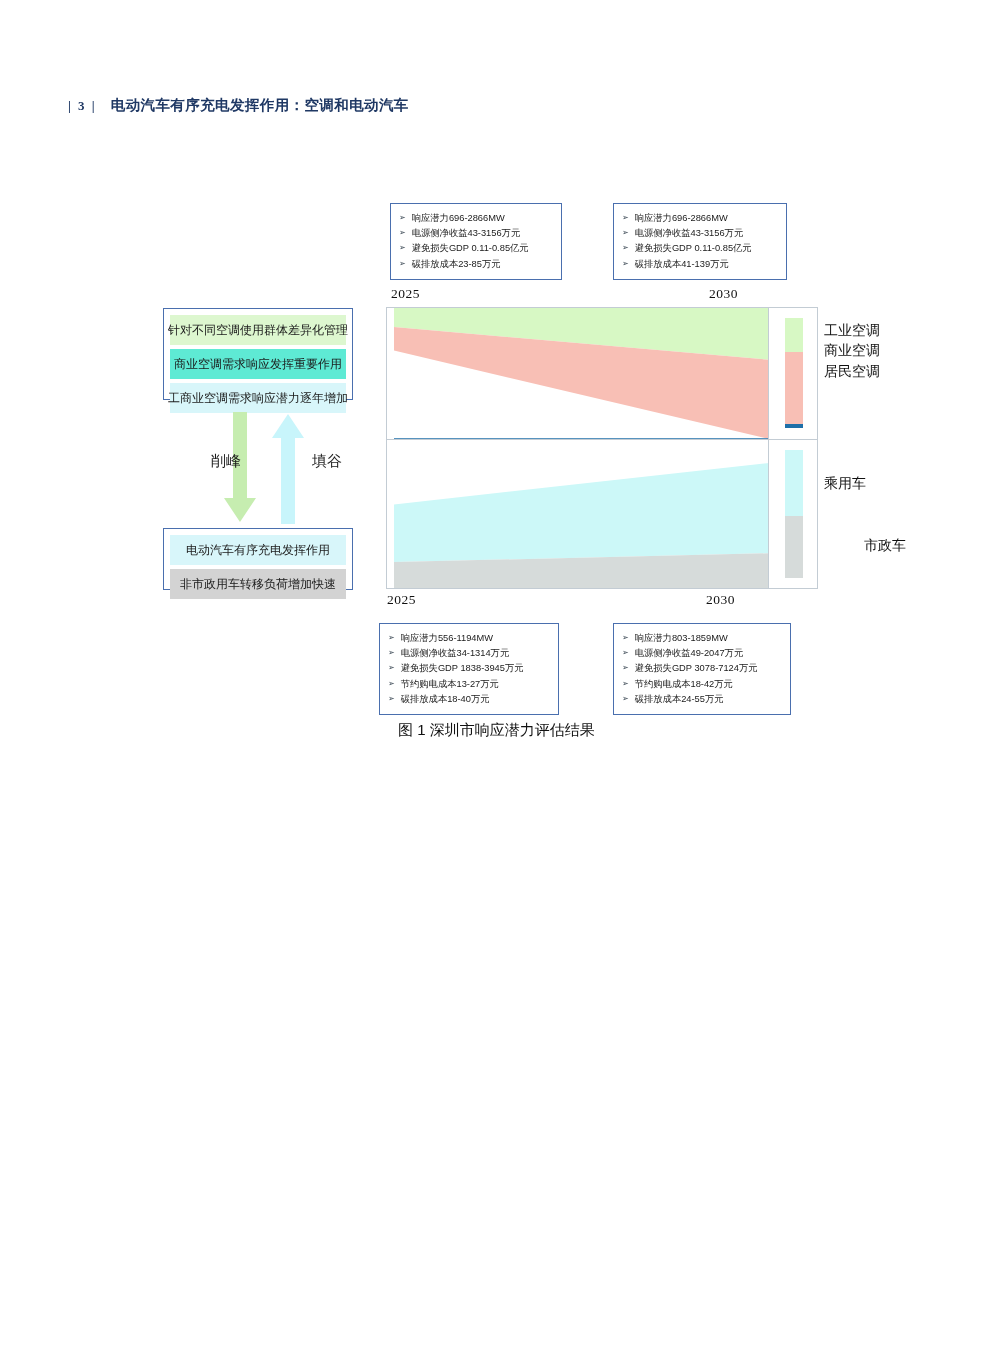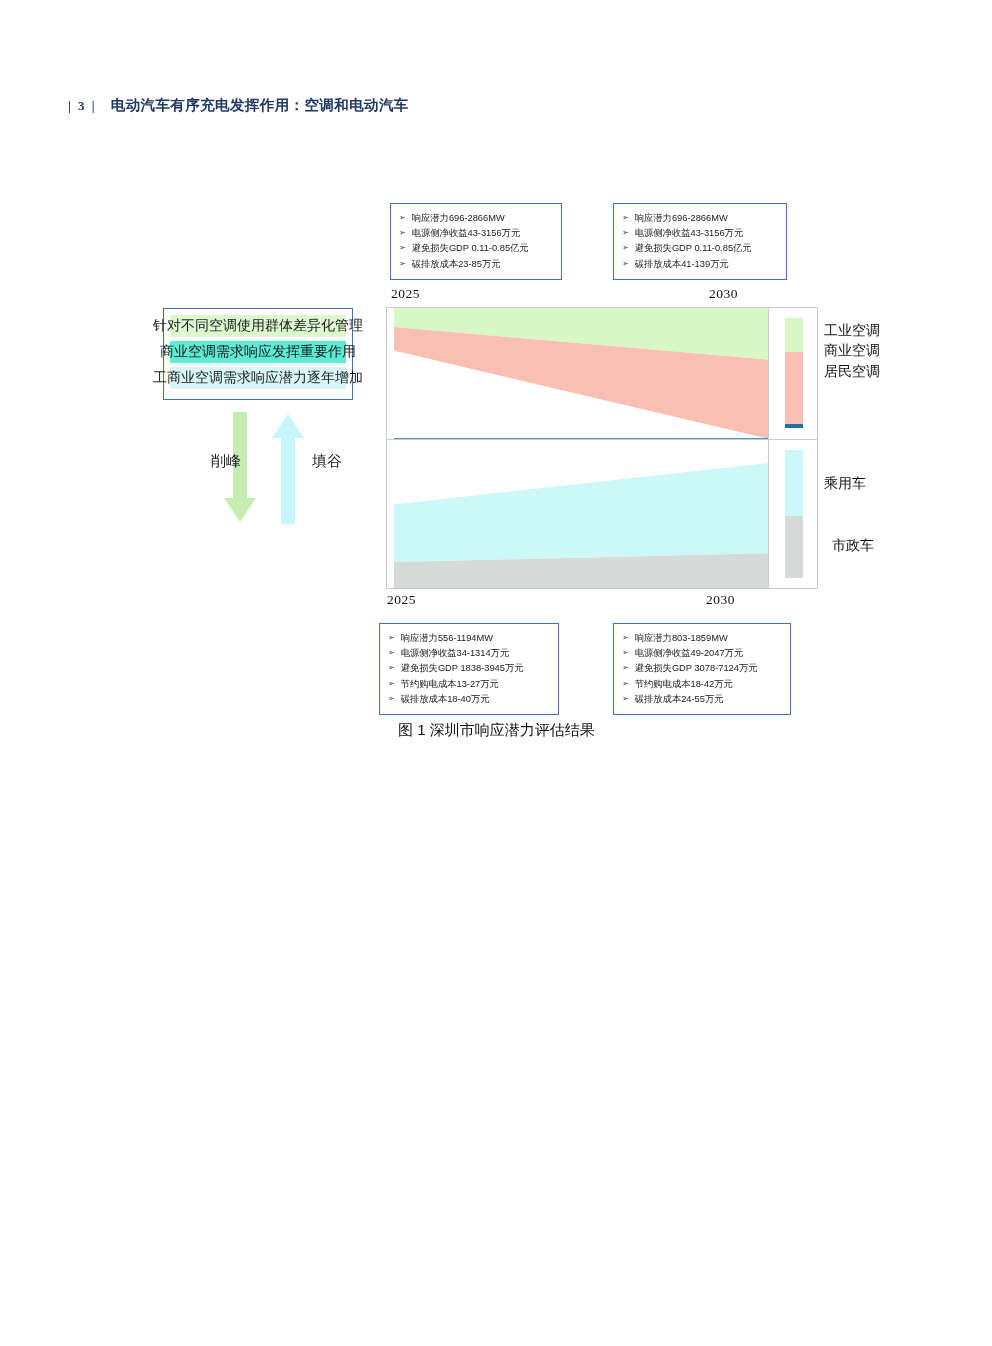--- a/index.html
+++ b/index.html
@@ -143,39 +143,39 @@
   .legend-label {
     position: absolute;
     font-size: 14px;
     color: #111111;
     white-space: nowrap;
   }
   #legend-industrial  { left: 824px; top: 322px; }
   #legend-commercial  { left: 824px; top: 342px; }
   #legend-residential { left: 824px; top: 363px; }
   #legend-passenger   { left: 824px; top: 475px; }
-  #legend-municipal   { left: 832px; top: 537px; }
+  #legend-municipal   { left: 864px; top: 537px; }
 
   
   .flowbox {
     position: absolute;
     box-sizing: border-box;
     border: 1px solid #4a6fae;
     background: #ffffff;
     padding: 6px;
   }
   #flow-ac { left: 163px; top: 308px; width: 190px; height: 92px; }
   #flow-ev { left: 163px; top: 528px; width: 190px; height: 62px; }
   .flowitem {
-    height: 22px;
+    height: 30px;
     margin-bottom: 4px;
     display: flex;
     align-items: center;
     justify-content: center;
-    font-size: 14px;
+    font-size: 12px;
     color: #1a1a1a;
     white-space: nowrap;
   }
   .flowitem:last-child { margin-bottom: 8px; }
   .sw-green { background: #ddf7cf; }
   .sw-red   { background: #f7c7bd; }
   .sw-cyan  { background: #d8f6fa; }
   .sw-gray  { background: #d3d3d3; }
 
   
@@ -296,20 +296,24 @@
   <div class="legend-label" id="legend-residential">居民空调</div>
   <div class="legend-label" id="legend-passenger">乘用车</div>
   <div class="legend-label" id="legend-municipal">市政车</div>
 
   <div class="flowbox" id="flow-ac">
     <div class="flowitem sw-green" style="background: rgb(221, 247, 207);">针对不同空调使用群体差异化管理</div>
     <div class="flowitem sw-red" style="background: #5eead4;">商业空调需求响应发挥重要作用</div>
     <div class="flowitem sw-cyan" style="background: rgb(216, 246, 250);">工商业空调需求响应潜力逐年增加</div>
   </div>
 
+  <div class="flowbox" id="flow-ev">
+    <div class="flowitem sw-cyan" style="background: rgb(216, 246, 250);">电动汽车有序充电发挥作用</div>
+    <div class="flowitem sw-gray" style="background: rgb(211, 211, 211);">非市政用车转移负荷增加快速</div>
+  </div>
 
   <svg id="arrow-down" viewBox="0 0 36 112">
     <polygon id="arrowdown-shape" points="11,0 25,0 25,86 34,86 18,110 2,86 11,86" fill="#c6edb0"></polygon>
   </svg>
   <svg id="arrow-up" viewBox="0 0 36 112">
     <polygon id="arrowup-shape" points="11,112 25,112 25,26 34,26 18,2 2,26 11,26" fill="#c8f5fb"></polygon>
   </svg>
 
   <div class="arrowlabel" id="label-peak">削峰</div>
   <div class="arrowlabel" id="label-fill">填谷</div>

